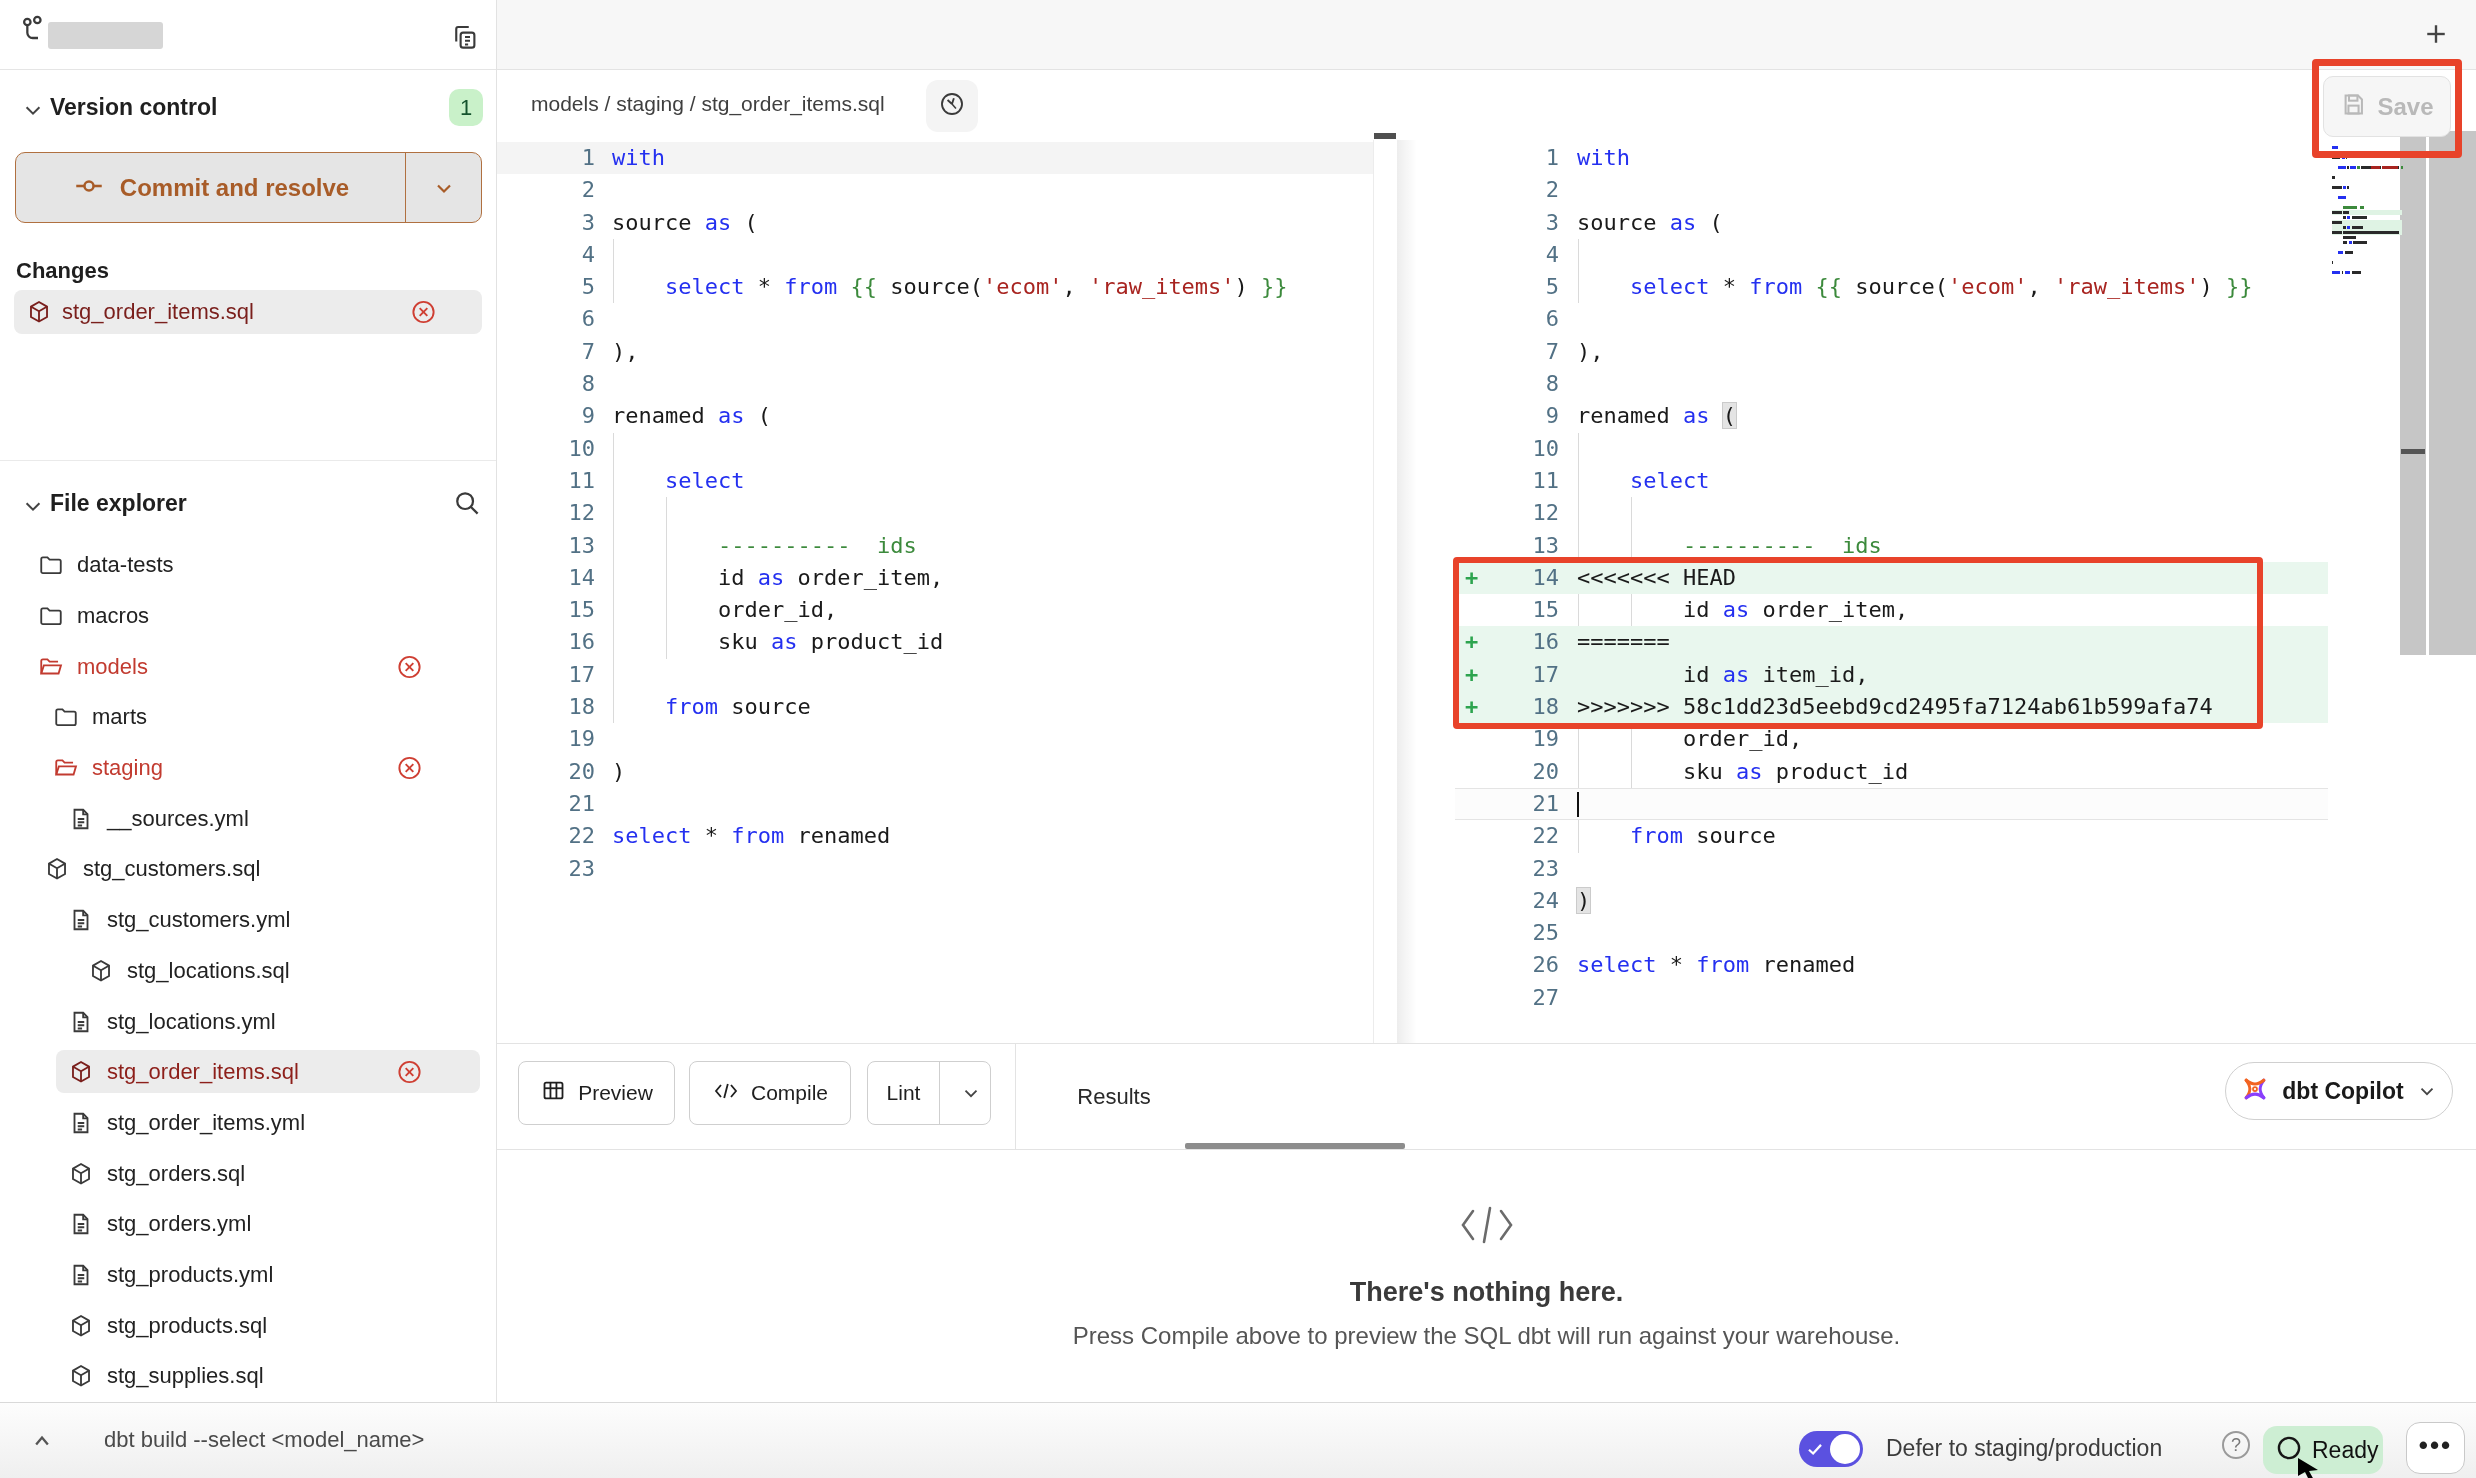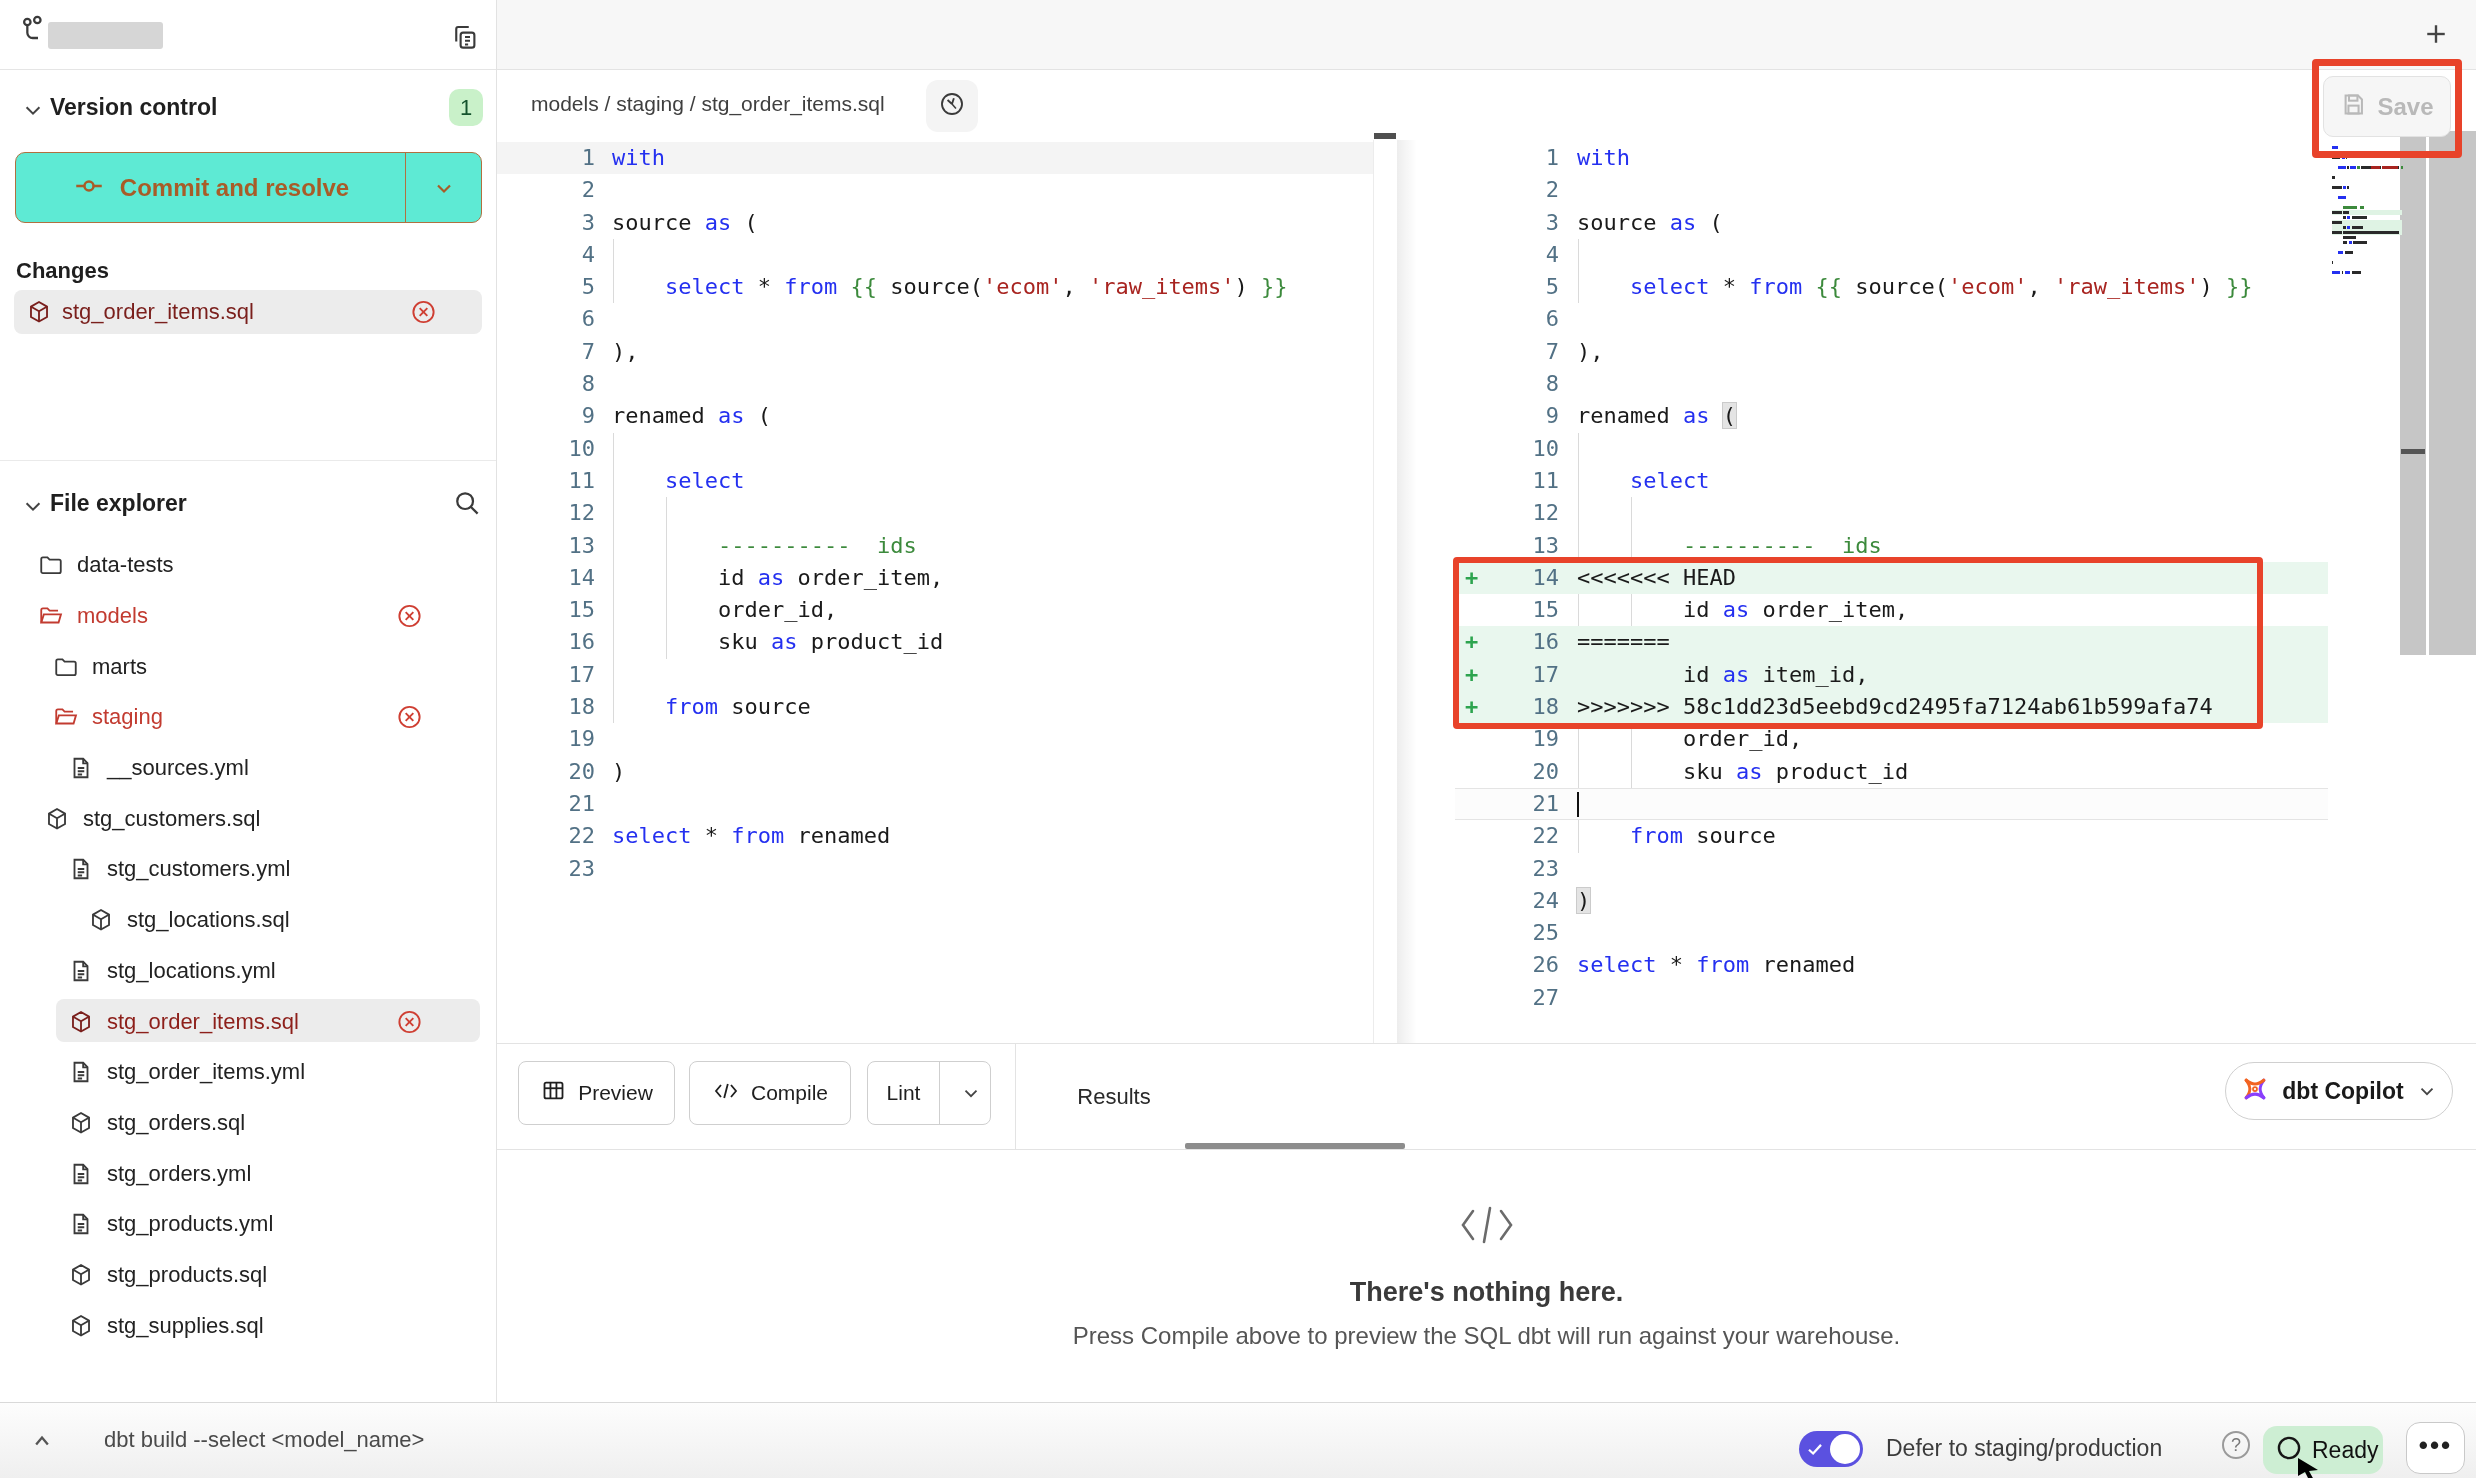--- a/index.html
+++ b/index.html
@@ -10,21 +10,21 @@
   
   #sidebar { position:absolute; left:0; top:0; width:497px; height:1402px;
     border-right:1px solid #e2e2e2; background:#fff; overflow:hidden; }
   #sb-header { position:absolute; left:0; top:0; width:100%; height:70px; border-bottom:1px solid #e5e5e5; }
   #branch-placeholder { position:absolute; left:48px; top:22px; width:115px; height:27px; background:#d6d6d6; border-radius:3px; }
   .sb-section-title { font-size:23px; font-weight:700; color:#1f1f1f; }
   #vc-header { position:absolute; left:50px; top:94px; }
   #vc-badge { position:absolute; left:449px; top:89px; width:34px; height:37px; background:#c9f1c9;
     border-radius:10px; text-align:center; line-height:37px; font-size:22px; color:#14532d; }
   #commit-btn { position:absolute; left:15px; top:152px; width:467px; height:71px; border:1.5px solid #b07040;
-    border-radius:10px; background:#5eead4; display:flex;text-align:center; }
+    border-radius:10px; background:#e5e5e5; display:flex;text-align:center; }
   #commit-main { width:390px; display:flex; align-items:center; justify-content:center; gap:14px;
     border-right:1.5px solid #b07040; }
   #commit-label { font-size:24px; font-weight:600; color:#a85c28; }
   #commit-chev { flex:1; display:flex; align-items:center; justify-content:center; }
   #changes-label { position:absolute; left:16px; top:258px; font-size:22px; font-weight:700; }
   #changed-row { position:absolute; left:14px; top:290px; width:468px; height:44px; background:#ececec;
     border-radius:8px; display:flex; align-items:center; }
   #changed-row .lbl { margin-left:10px; font-size:22px; color:#7a1f1c; font-weight:500; }
   #vc-fe-divider { position:absolute; left:0; top:460px; width:100%; border-top:1px solid #eaeaea; }
   #fe-header { position:absolute; left:50px; top:490px; }
@@ -218,20 +218,28 @@
   </span>
 
   <div id="fe-list">
       <div class="ferow" style="padding-left: 38px;">
         <span class="ficon">
           <svg width="26" height="26" viewBox="0 0 24 24" fill="none" stroke="#3a3a3a" stroke-width="1.7">
             <path d="M3 6.5C3 5.7 3.7 5 4.5 5h4.2l2 2h8.8c.8 0 1.5.7 1.5 1.5V18c0 .8-.7 1.5-1.5 1.5h-15C3.7 19.5 3 18.8 3 18z"></path>
           </svg>
         </span>
         <span class="flabel">data-tests</span>
+      </div>
+      <div class="ferow" style="padding-left: 38px;">
+        <span class="ficon">
+          <svg width="26" height="26" viewBox="0 0 24 24" fill="none" stroke="#3a3a3a" stroke-width="1.7">
+            <path d="M3 6.5C3 5.7 3.7 5 4.5 5h4.2l2 2h8.8c.8 0 1.5.7 1.5 1.5V18c0 .8-.7 1.5-1.5 1.5h-15C3.7 19.5 3 18.8 3 18z"></path>
+          </svg>
+        </span>
+        <span class="flabel">macros</span>
       </div>
       <div class="ferow red" style="padding-left: 38px;">
         <span class="ficon">
           <svg width="26" height="26" viewBox="0 0 24 24" fill="none" stroke="#c23b30" stroke-width="1.7">
             <path d="M3 18V6.5C3 5.7 3.7 5 4.5 5h4.2l2 2h7.8"></path>
             <path d="M3 18l2.4-7.5h15.8L19 18z"></path>
           </svg>
         </span>
         <span class="flabel">models</span>
         <span class="fex">

